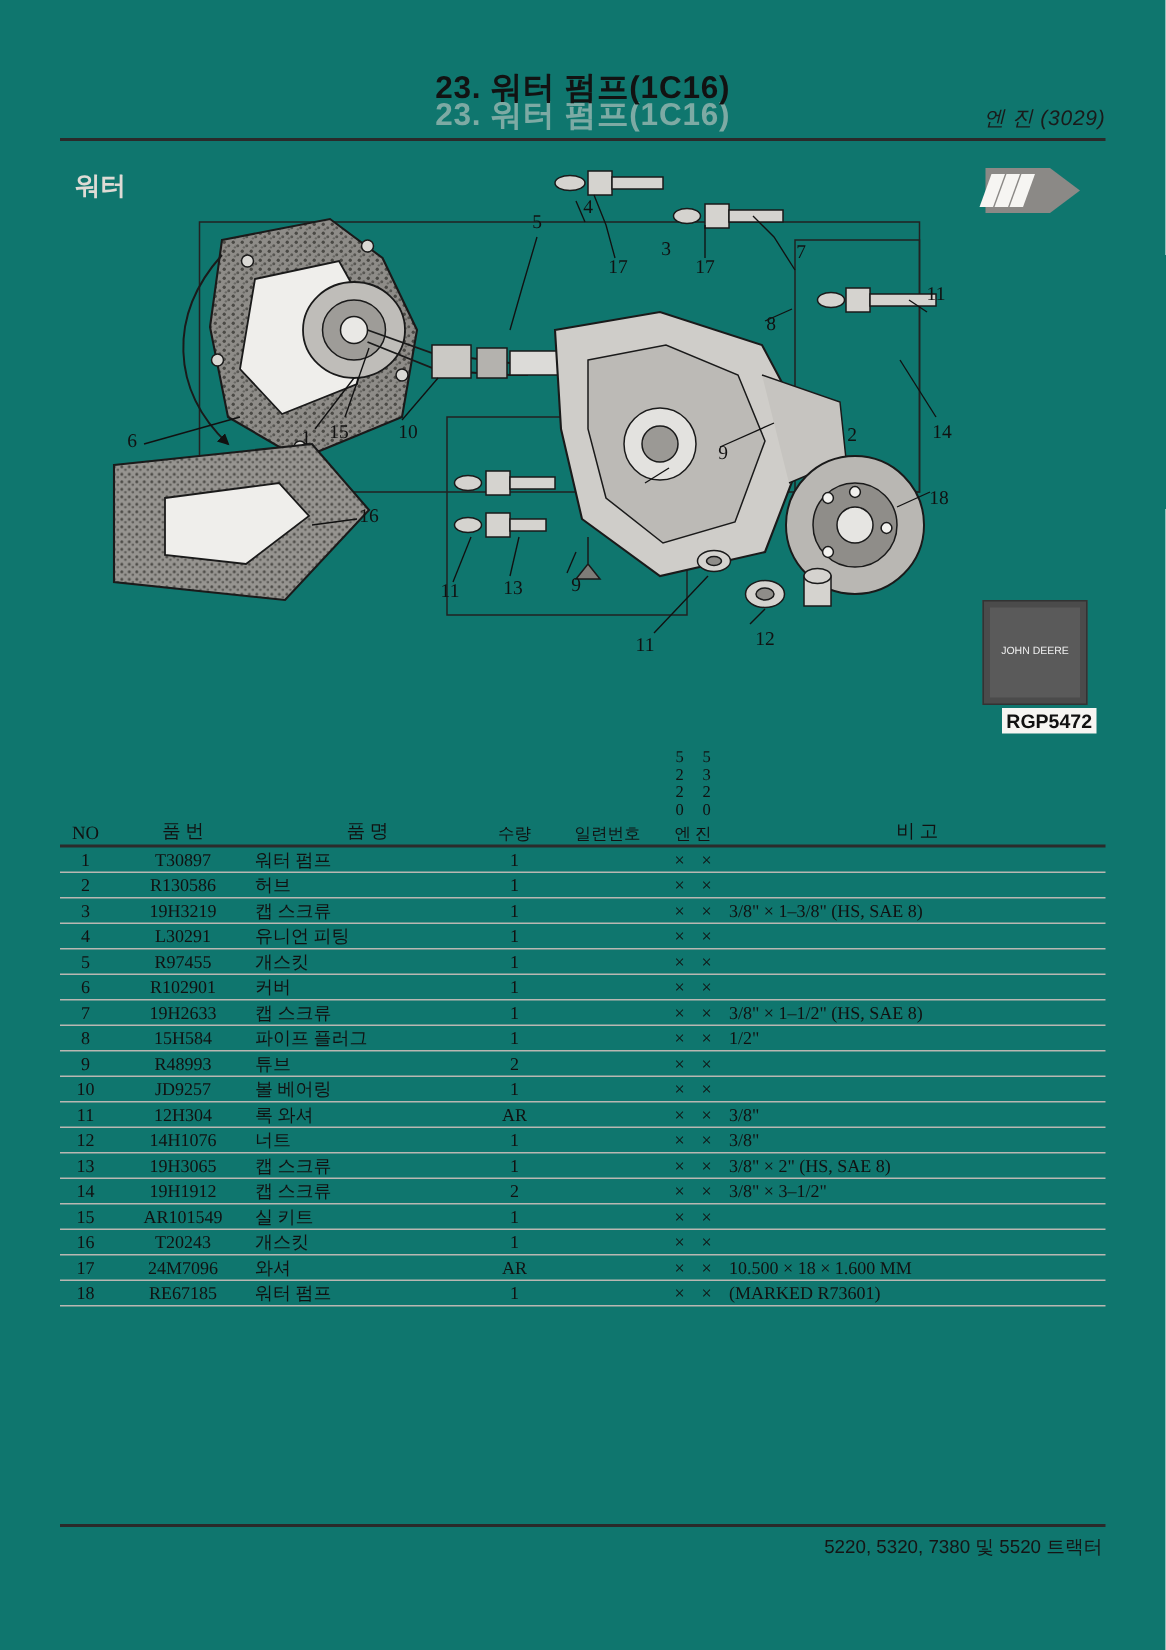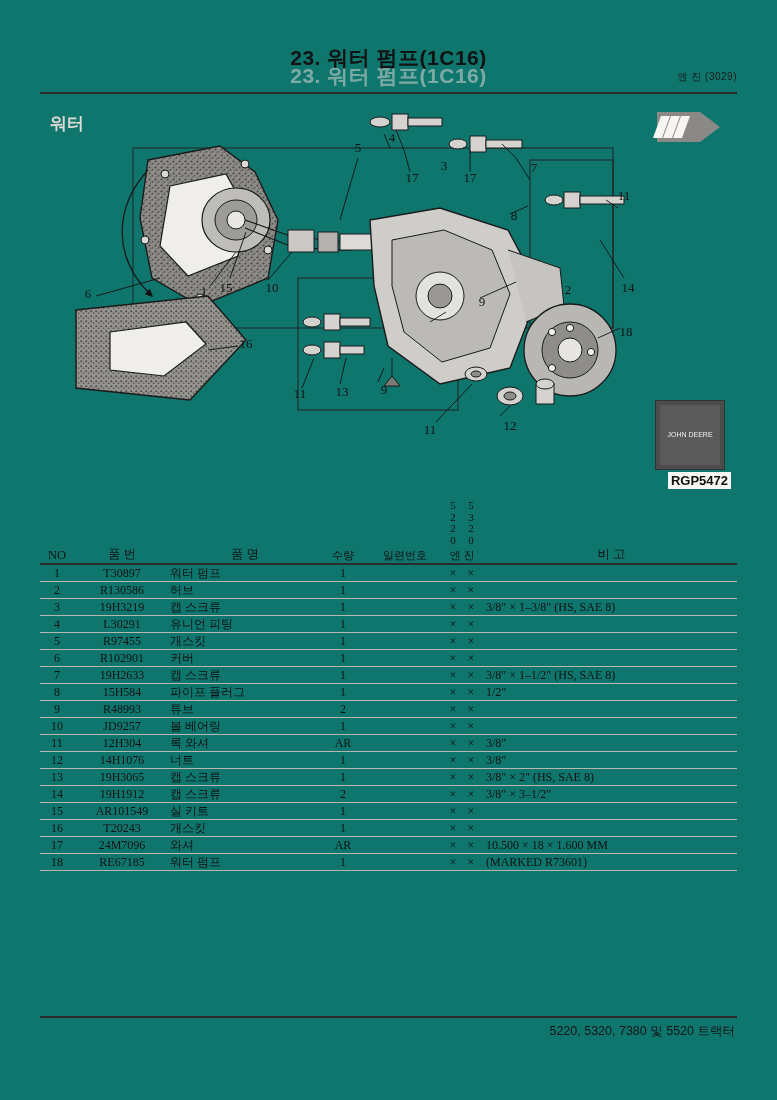--- a/index.html
+++ b/index.html
@@ -50,24 +50,25 @@
     font-weight: bold;
     font-size: 21px;
     color: #d8d6d1;
     opacity: .55;
     letter-spacing: 0.5px;
   }
   .header-right {
     position: absolute;
     right: 0;
     top: 26px;
-    font-size: 10px;
+    font-size: 14px;
     font-family: "Liberation Sans", sans-serif;
     color: #1a1a1a;
     letter-spacing: .5px;
+    font-style: italic;
   }
   .rule-top {
     position: absolute;
     left: 40px;
     right: 40px;
     top: 92px;
     height: 0;
     border-top: 2px solid #2a2a2a;
   }
 

